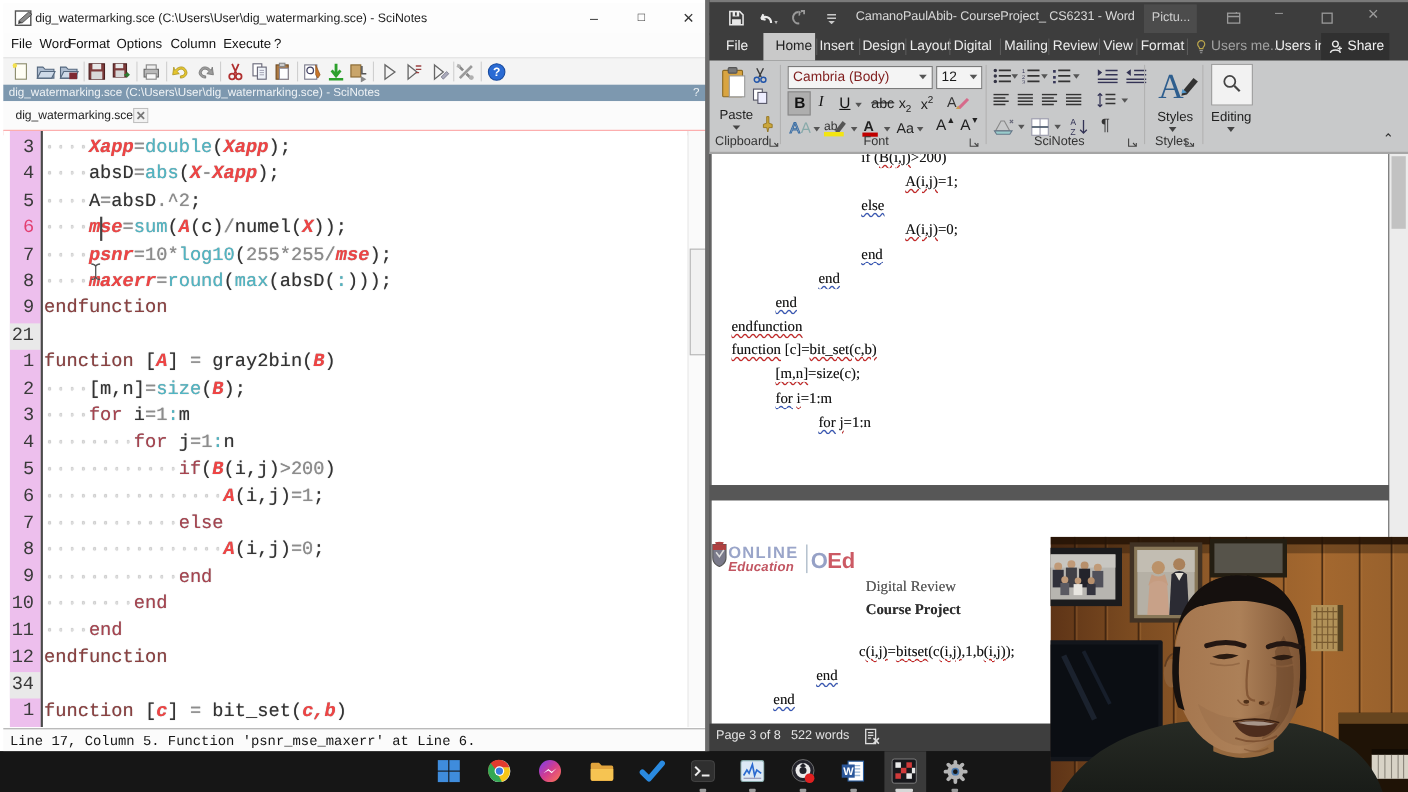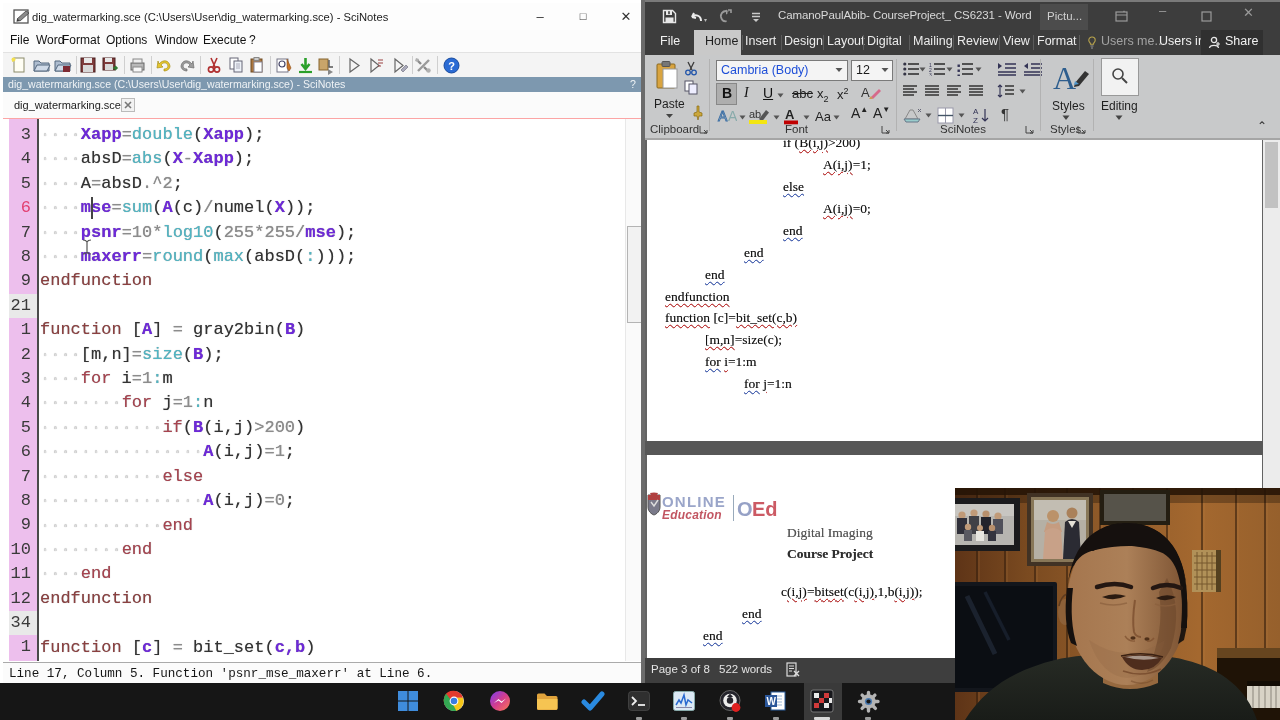--- a/index.html
+++ b/index.html
@@ -17,21 +17,21 @@
   #sci-tool .sep{position:absolute;top:3px;width:1px;height:18px;background:#cfcfcf;}
   #sci-tool svg{position:absolute;top:3px;}
   #sci-blue{left:3px;top:77px;width:640px;height:15px;background:#7d98af;color:#eef2f5;font-size:10.6px;}
   #sci-tabs{left:3px;top:92px;width:640px;height:26px;background:#fbfbfb;border-bottom:5px solid #fca5a5;}
   #sci-edit{left:3px;top:119px;width:622px;height:542px;background:#fff;overflow:hidden;}
   #gutter{position:absolute;left:6px;top:0;width:28px;height:542px;background:#edbfed;}
   #gutter .ln{position:absolute;right:6px;width:40px;text-align:right;font:17px/24.4px "Liberation Mono",monospace;color:#3a3a3a;margin-top:4px;}
   #gutter .cell{position:absolute;left:0;width:28px;height:24.4px;background:#e9e9e9;margin-top:4px;}
   #gsep{position:absolute;left:34px;top:0;width:2px;height:542px;background:#4a4a4a;}
   #code{position:absolute;left:37px;top:4px;font:17px/24.4px "Liberation Mono",monospace;color:#333;white-space:pre;text-shadow:0 0 0.7px rgba(40,40,40,0.55);}
-  #code b{font-weight:bold;color:#6d28d9;}
+  #code b{font-weight:bold;color:#ef4444;font-style:italic;}
   .f{color:#4fb6c4;}
   .k{color:#a8434f;}
   .kf{color:#8b4040;}
   .o{color:#8c8c8c;}
   .d{color:#dcdcdc;}
   #sci-scroll{left:625px;top:119px;width:17px;height:542px;background:#fafafa;border-left:1px solid #e8e8e8;}
   #sci-thumb{position:absolute;left:1px;top:107px;width:14px;height:95px;background:#f2f2f2;border:1px solid #b4b4b4;}
   #sci-status{left:3px;top:662px;width:640px;height:21px;background:#fbfbfb;border-top:1px solid #aaa;
       font:12.6px/23px "Liberation Mono",monospace;color:#161616;padding-left:6px;box-sizing:border-box;white-space:nowrap;}
   #sci-rborder{left:641px;top:0;width:4px;height:683px;background:#6b6b6b;}
@@ -67,21 +67,21 @@
       <span class="t">dig_watermarking.sce (C:\Users\User\dig_watermarking.sce) - SciNotes</span>
       <span class="winbtn" style="left:522px;">–</span>
       <span class="winbtn" style="left:565px;font-size:11px;">□</span>
       <span class="winbtn" style="left:608px;">✕</span>
     </div>
     <div class="abs" id="sci-menu">
       <span style="left:7px">File</span>
         <span style="left:33px">Word</span>
       <span style="left:59px">Format</span>
         <span style="left:103px">Options</span>
-      <span style="left:152px">Window</span>
+      <span style="left:152px">Column</span>
         <span style="left:200px">Execute</span>
       <span style="left:246px">?</span>
     </div>
     <div class="abs" id="sci-tool">
         <svg style="position:absolute;left:7px;top:3px" width="19" height="19" viewBox="0 0 19 19">
           <rect x="4" y="2" width="10" height="14" fill="#fffef4" stroke="#8a8a6a"></rect>
           <path d="M2 2 l3 2 -3 2z" fill="#e8d44a"></path>
           <circle cx="3.5" cy="3.5" r="2" fill="#f3e04f"></circle>
         </svg>
 <svg style="position:absolute;left:29px;top:3px" width="19" height="19" viewBox="0 0 19 19">
@@ -313,21 +313,21 @@
         </svg>
 <svg style="position:absolute;left:39px;top:25px" width="15" height="15" viewBox="0 0 15 15">
       <rect x="1" y="1" width="8" height="10" fill="#fff" stroke="#556"></rect>
       <rect x="5" y="4" width="8" height="10" fill="#eef" stroke="#556"></rect>
         </svg>
 <svg style="position:absolute;left:45px;top:50px" width="14" height="16" viewBox="0 0 14 16">
       <path d="M7 1 v6 l-3 1 v3 h3 l1 4 1 -4 h3 v-3 l-3 -1 v-6z" fill="#caa63c" stroke="#8a6a10" stroke-width="0.7"></path>
         </svg>
 <div style="position:absolute;left:64px;top:4px;width:1px;height:72px;background:#b2b2b2;"></div>
 <div style="position:absolute;left:71px;top:5px;width:130px;height:19px;background:#f4f4f4;border:1px solid #7a7a7a;"></div>
-<span style="position:absolute;left:76px;top:8px;font-size:12.5px;color:#1d4ed8;">Cambria (Body)</span>
+<span style="position:absolute;left:76px;top:8px;font-size:12.5px;color:#7f1d1d;">Cambria (Body)</span>
 <svg style="position:absolute;left:190px;top:12px" width="8" height="6" viewBox="0 0 8 6">
           <path d="M0.5 1 h7 l-3.5 4z" fill="#555"></path>
         </svg>
 <div style="position:absolute;left:206px;top:5px;width:40px;height:19px;background:#f4f4f4;border:1px solid #7a7a7a;"></div>
 <span style="position:absolute;left:211px;top:8px;font-size:12.5px;color:#1a1a1a;">12</span>
 <svg style="position:absolute;left:236px;top:12px" width="8" height="6" viewBox="0 0 8 6">
           <path d="M0.5 1 h7 l-3.5 4z" fill="#555"></path>
         </svg>
 <div style="position:absolute;left:71px;top:28px;width:19px;height:20px;background:#aeaeae;border:1px solid #888;"></div>
 <span style="position:absolute;left:77px;top:30px;font-size:14px;font-weight:bold;color:#111;">B</span>
@@ -515,21 +515,21 @@
       <path d="M3 3 h12 v12 c0 6 -6 8 -6 8 s-6 -2 -6 -8z" fill="#7a7a8a" stroke="#555"></path>
       <path d="M3 3 h12 v5 h-12z" fill="#b04040"></path>
       <path d="M5 1 l4 -0.5 4 0.5 -1 2 h-6z" fill="#b04040"></path>
       <path d="M6 10 l3 4 4 -6" stroke="#ddd" stroke-width="1.4" fill="none"></path>
       <text x="17" y="15" font-size="15" font-weight="bold" fill="#9aa5c9" letter-spacing="1.2" font-family="Liberation Sans">ONLINE</text>
       <text x="17" y="27" font-size="12" font-style="italic" font-weight="bold" fill="#c25662" letter-spacing="0.2" font-family="Liberation Sans">Education</text>
       <rect x="88" y="3" width="1" height="26" fill="#9ab"></rect>
       <text x="92" y="24" font-size="20" font-weight="bold" fill="#96a1c6" font-family="Liberation Sans">O</text>
       <text x="107" y="24" font-size="20" font-weight="bold" fill="#cc5a64" font-family="Liberation Sans">Ed</text>
     </svg>
-<div class="wline" style="left:142px;top:385px;color:#555;">Digital Imaging</div>
+<div class="wline" style="left:142px;top:385px;color:#555;">Digital Review</div>
 <div class="wline" style="left:142px;top:406px;font-weight:bold;color:#2e2e2e;">Course Project</div>
 <div class="wline" style="left:136px;top:444px;">c<span class="sqr">(i,j)</span>=<span class="sqr">bitset</span>(c<span class="sqr">(i,j)</span>,1,b<span class="sqr">(i,j)</span>);</div>
 <div class="wline" style="left:97px;top:466px;"><span class="sqb">end</span></div>
 <div class="wline" style="left:58px;top:488px;"><span class="sqb">end</span></div>
       </div>
     <div class="abs" id="wstatus">
       <span style="position:absolute;left:6px;top:5px">Page 3 of 8</span>
       <span style="position:absolute;left:74px;top:5px">522 words</span>
       <svg style="position:absolute;left:140px;top:4px" width="16" height="16" viewBox="0 0 16 16">
         <rect x="2" y="1" width="9" height="13" fill="none" stroke="#ddd" stroke-width="1.2"></rect>

